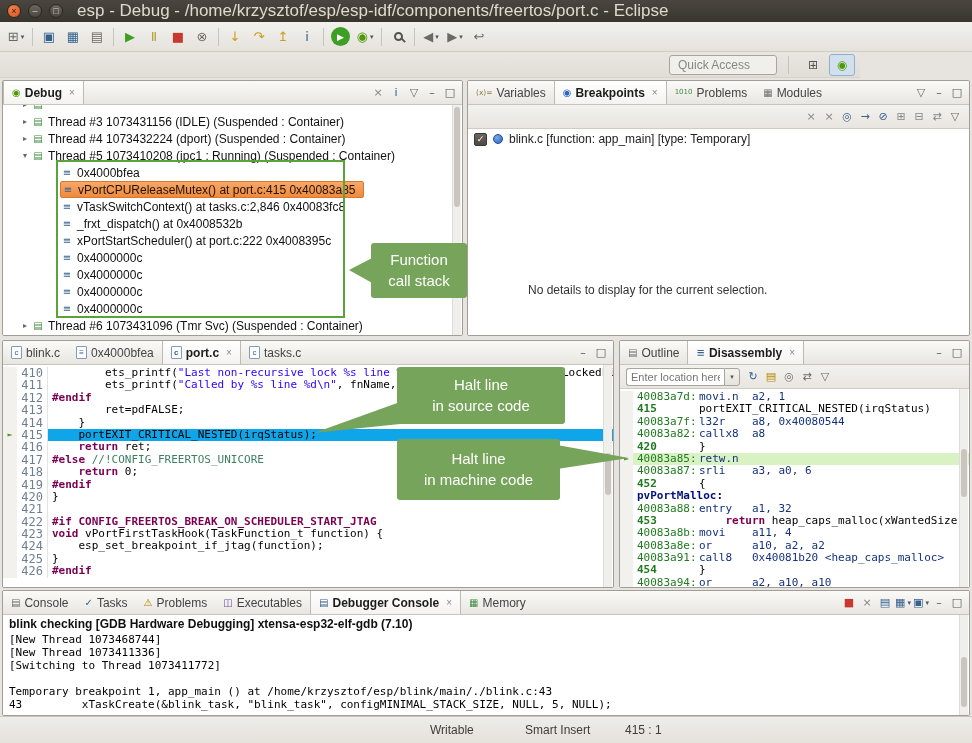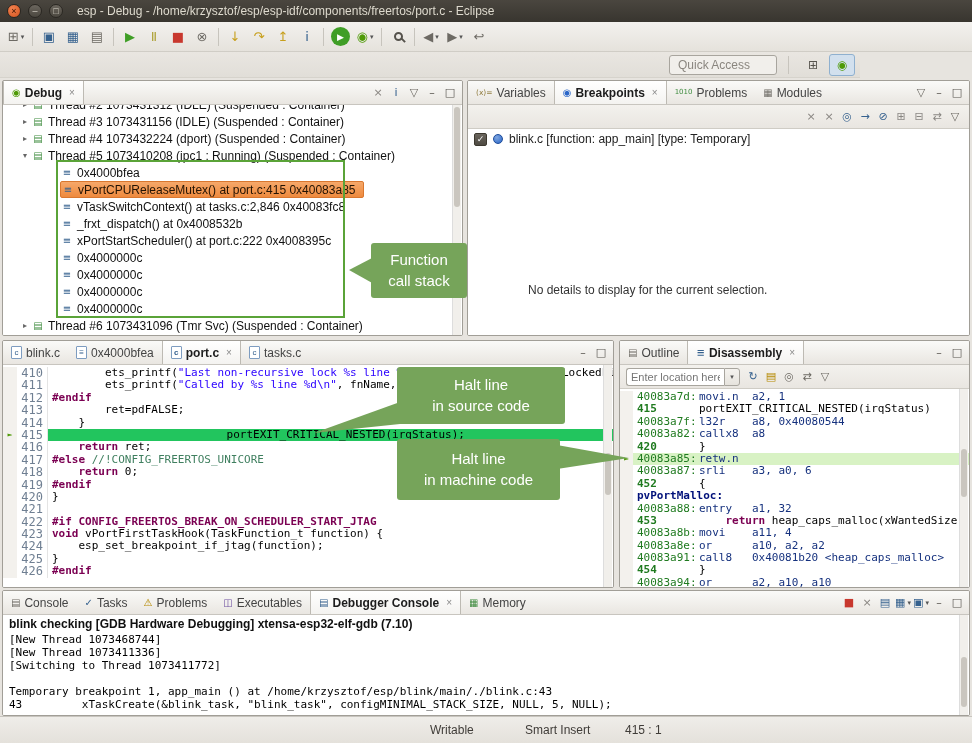--- a/index.html
+++ b/index.html
@@ -5,21 +5,21 @@
   *{margin:0;padding:0;box-sizing:border-box;}
   html,body{width:972px;height:743px;}
   body{font-family:"Liberation Sans",sans-serif;font-size:12px;background:#e7e4df;position:relative;overflow:hidden;color:#222;}
   #app{position:absolute;inset:0;}
 
   
   #titlebar{position:absolute;left:0;top:0;width:972px;height:22px;background:linear-gradient(#4a463f,#38352f);display:flex;align-items:center;}
   .winbtn{width:14px;height:14px;border-radius:50%;margin-left:7px;display:flex;align-items:center;justify-content:center;font-size:9px;line-height:1;border:1px solid #2a2722;}
   .winbtn.close{background:radial-gradient(circle at 35% 30%,#f0814f,#d5541f);color:#3c1403;}
   .winbtn.plain{background:linear-gradient(#6b665e,#4b473f);color:#d9d5ca;}
-  #titlebar .title{margin-left:14px;color:#dedace;font-size:12px;white-space:nowrap;}
+  #titlebar .title{margin-left:14px;color:#dedace;font-size:17px;white-space:nowrap;}
 
   
   #toolbar{position:absolute;left:0;top:22px;width:972px;height:30px;background:linear-gradient(#f3f1ee,#e5e2dc);border-bottom:1px solid #d0cdc6;display:flex;align-items:center;padding:0 4px;}
   #toolbar-icons{display:flex;align-items:center;}
   .tb-btn{height:22px;min-width:22px;display:flex;align-items:center;justify-content:center;border-radius:3px;margin:0 1px;font-size:13px;font-family:"DejaVu Sans","Liberation Sans",sans-serif;}
   .tb-circle{width:19px;height:19px;min-width:19px;border-radius:50%;font-size:9px;margin:0 3px;}
   .tb-dd{font-size:7px;color:#555;margin-left:2px;}
   .tb-sep{width:1px;height:18px;background:#c7c4bd;margin:0 4px;}
   .magnifier{width:9px;height:9px;border:2px solid #55524c;border-radius:50%;position:relative;display:inline-block;}
   .magnifier::after{content:"";position:absolute;width:6px;height:2px;background:#55524c;transform:rotate(45deg);right:-5px;bottom:-2px;}
@@ -62,21 +62,21 @@
   .bp-dot{width:10px;height:10px;border-radius:50%;background:radial-gradient(circle at 35% 30%,#7fa6e0,#2a66c8);border:1px solid #1d4c9a;}
   #bp-empty{position:absolute;top:154px;left:60px;right:0;text-align:left;color:#333;}
 
   
   #editor-view{left:2px;top:340px;width:612px;height:248px;}
   #editor-content{position:absolute;top:24px;left:0;right:0;bottom:0;background:#fff;padding-top:2px;}
   .cline{display:flex;height:12.4px;line-height:12.4px;font-family:"DejaVu Sans Mono",monospace;font-size:11px;white-space:pre;}
   .cl-ruler{width:14px;flex:none;background:#f3f1ed;text-align:center;font-size:8px;color:#4e9a06;line-height:12.4px;}
   .cl-num{width:30px;flex:none;text-align:right;padding-right:4px;color:#6f7f92;font-size:12px;background:#fff;}
   .cl-body{flex:1;border-left:1px solid #e4e4e4;padding-left:4px;overflow:hidden;}
-  .cl-body.halt{background:#22c55e;text-align:center;}
+  .cl-body.halt{background:#0ea5e9;}
   .tk-pp{color:#7b0052;font-weight:bold;}
   .tk-kw{color:#7b0052;font-weight:bold;}
   .tk-str{color:#2a00ff;}
   .tk-com{color:#3f7f5f;}
   .tk-pl{color:#000;}
 
   
   #disasm-view{left:619px;top:340px;width:351px;height:248px;}
   #loc-combo{display:flex;align-items:center;margin-left:6px;}
   #loc-input{width:98px;height:18px;border:1px solid #a8a59e;border-right:none;border-radius:3px 0 0 3px;font-size:11px;padding:0 4px;color:#333;background:#fff;font-family:"Liberation Sans",sans-serif;outline:none;}
@@ -237,21 +237,20 @@
           <div class="hicon">
             <span style="color: rgb(85, 82, 76);">□</span>
           </div>
         </div>
     </div>
     <div id="debug-content">
       <div id="debug-rows">
           <div class="trow" style="margin-left: 16px;">
             <span class="expander">▸</span>
             <span class="row-icon" style="color: rgb(63, 140, 63);">▤</span>
-            <span>Thread #2 1073431312 (IDLE) (Suspended : Container)</span>
           </div>
           <div class="trow" style="margin-left: 16px;">
             <span class="expander">▸</span>
             <span class="row-icon" style="color: rgb(63, 140, 63);">▤</span>
             <span>Thread #3 1073431156 (IDLE) (Suspended : Container)</span>
           </div>
           <div class="trow" style="margin-left: 16px;">
             <span class="expander">▸</span>
             <span class="row-icon" style="color: rgb(63, 140, 63);">▤</span>
             <span>Thread #4 1073432224 (dport) (Suspended : Container)</span>

